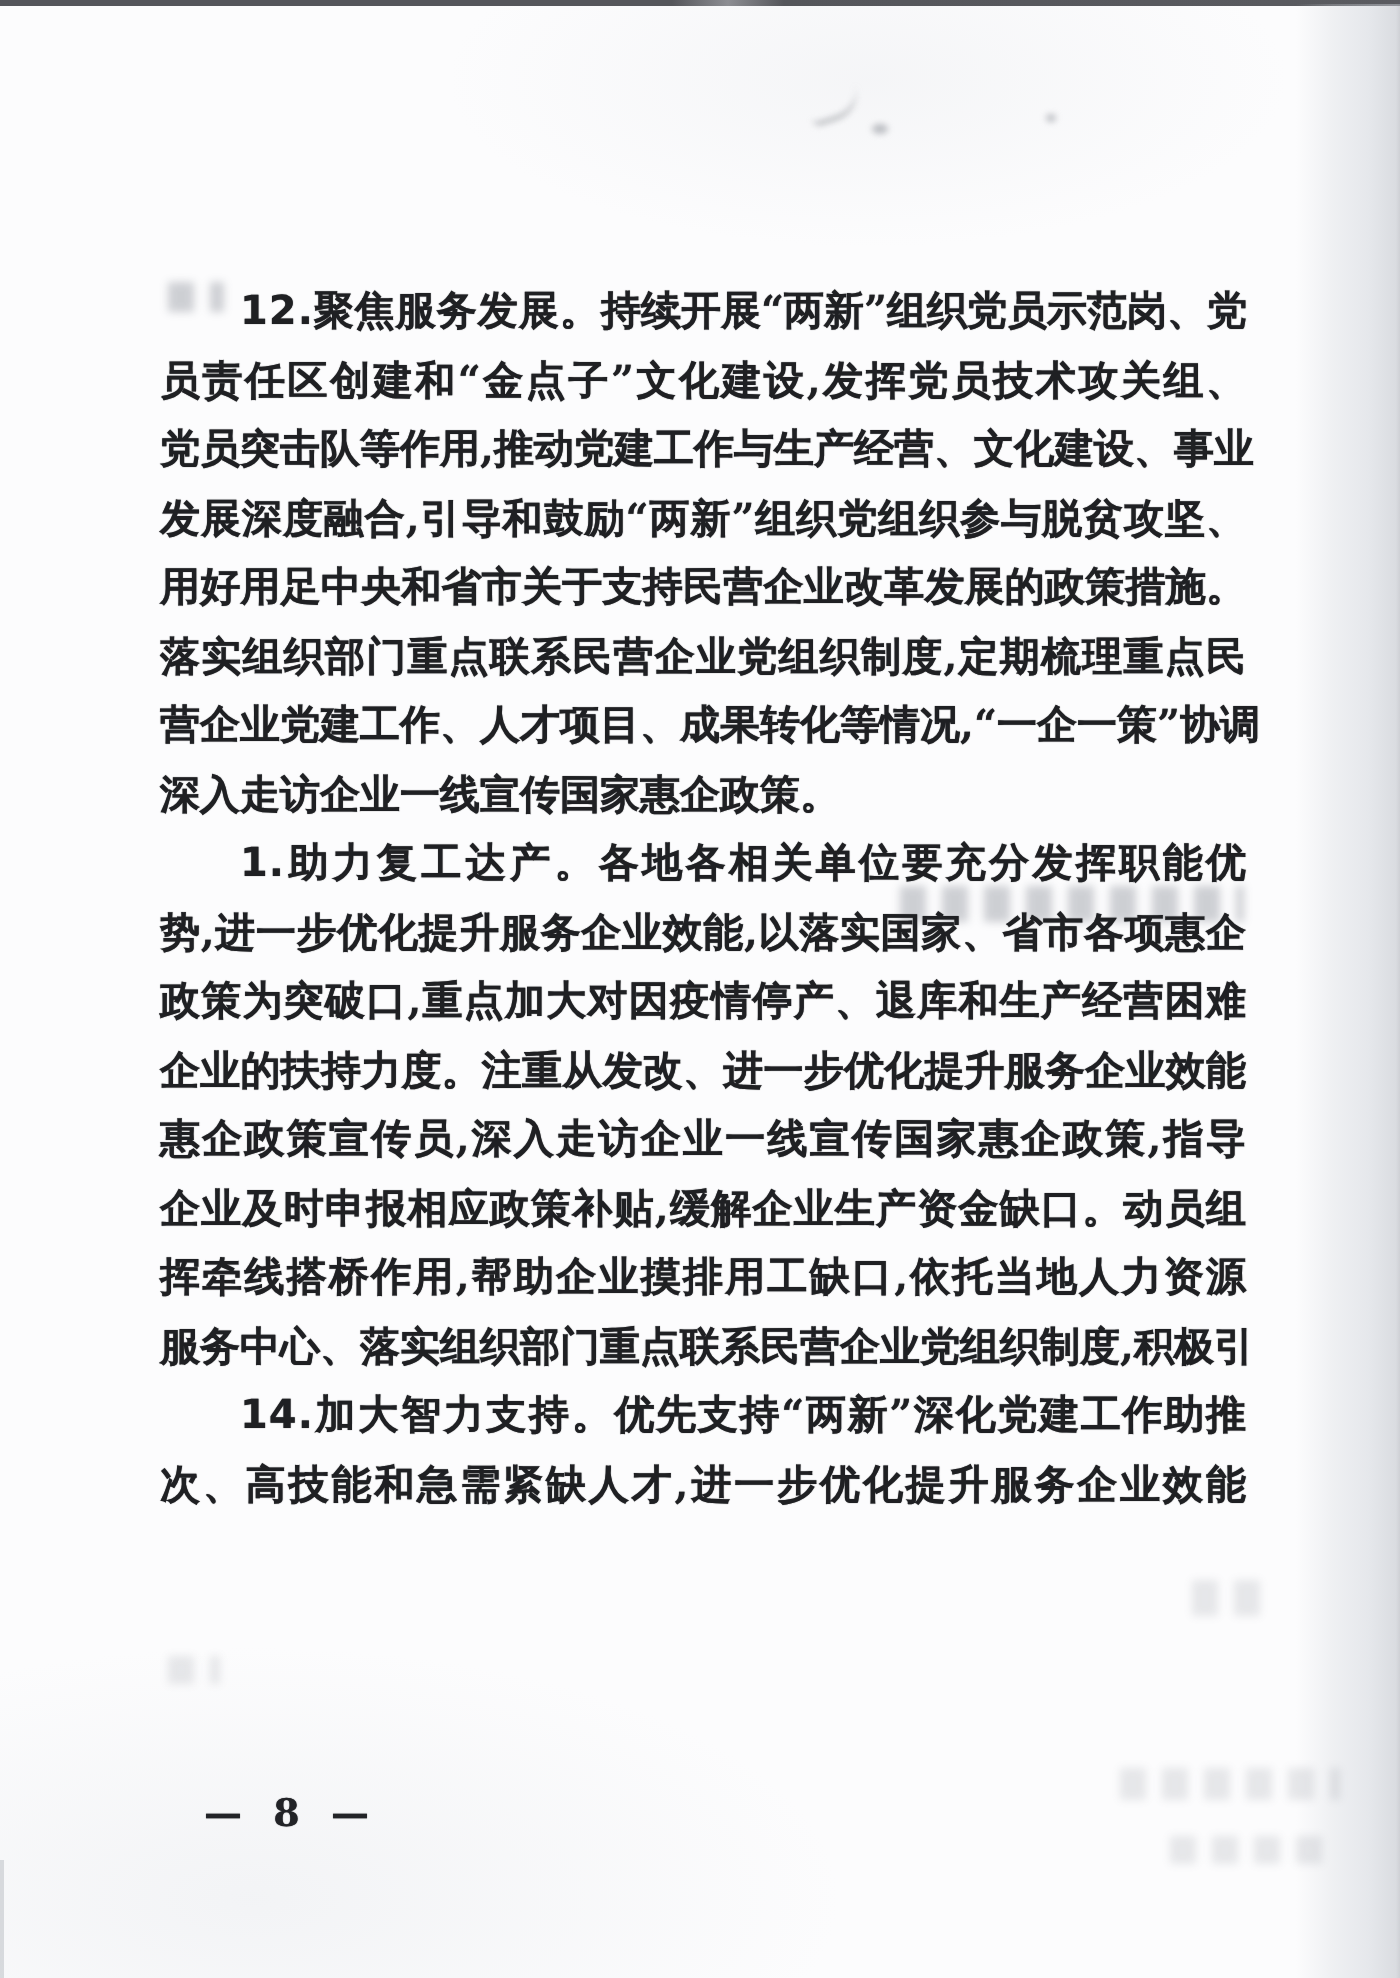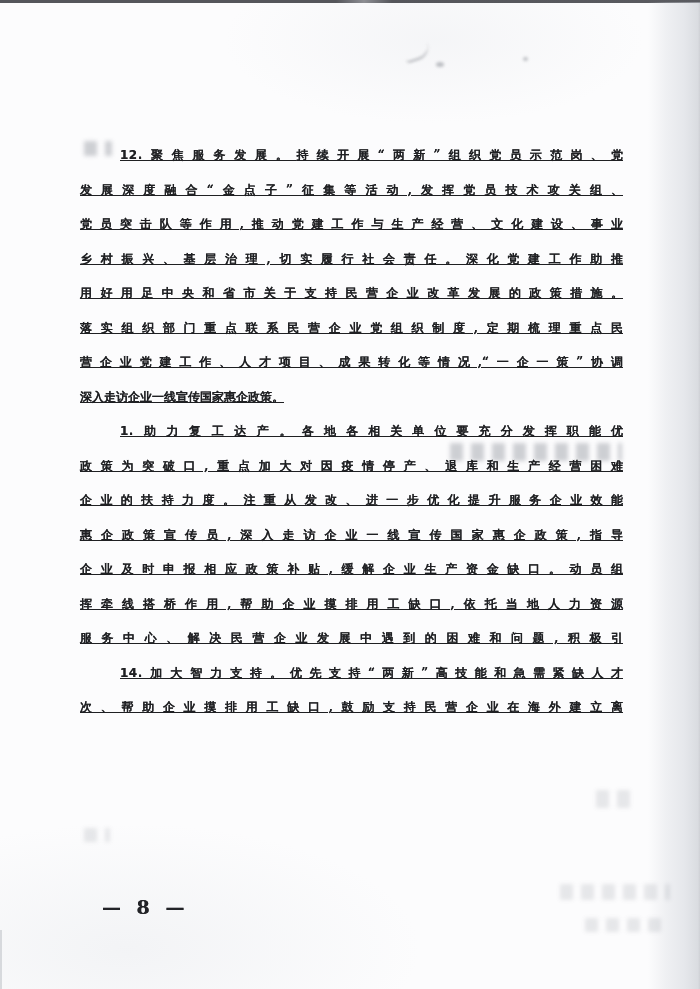--- a/index.html
+++ b/index.html
@@ -42,23 +42,22 @@
   .bleed{
     position:absolute;filter:blur(2px);opacity:.38;pointer-events:none;
     background:repeating-linear-gradient(90deg,
       rgba(110,115,126,.85) 0 13px, rgba(110,115,126,0) 13px 21px);
   }
   .bleed.light{opacity:.18;}
   
   .content{
     position:absolute;left:80px;top:138px;width:543px;
     color:#1f2023;
-    font-size:12px;font-weight:bold;
+    font-size:20px;font-weight:bold;
     text-shadow:0 0 .5px rgba(31,32,35,.8);
-    text-decoration:underline;
   }
   .line{
     height:34.5px;line-height:34.5px;white-space:nowrap;
     text-align:justify;text-align-last:justify;
     overflow:visible;
   }
   .line.indent{padding-left:40px;}
   .line.para-end{text-align-last:left;}
   .head{
     font-family:"DejaVu Sans","Liberation Sans",sans-serif;
@@ -86,41 +85,42 @@
   <div class="bleed" style="left:450px;top:443px;width:172px;height:18px;"></div>
   <div class="bleed light" style="left:84px;top:828px;width:26px;height:14px;"></div>
   <div class="bleed light" style="left:596px;top:790px;width:38px;height:18px;"></div>
   <div class="bleed light" style="left:560px;top:884px;width:110px;height:16px;"></div>
   <div class="bleed light" style="left:585px;top:918px;width:80px;height:14px;"></div>
 
   <div class="content">
 
     <div>
       <div class="line indent"><span class="head">12.聚焦服务发展。</span><span>持续开展“两新”组织党员示范岗、党</span></div>
-      <div class="line">发展深度融合“金点子”征集等活动,发挥党员技术攻关组、</div>
+      <div class="line">员责任区创建和“金点子”文化建设,发挥党员技术攻关组、</div>
       <div class="line">党员突击队等作用,推动党建工作与生产经营、文化建设、事业</div>
-      <div class="line">乡村振兴、基层治理,切实履行社会责任。深化党建工作助推</div>
+      <div class="line">发展深度融合,引导和鼓励“两新”组织党组织参与脱贫攻坚、</div>
       <div class="line">用好用足中央和省市关于支持民营企业改革发展的政策措施。</div>
       <div class="line">落实组织部门重点联系民营企业党组织制度,定期梳理重点民</div>
       <div class="line">营企业党建工作、人才项目、成果转化等情况,“一企一策”协调</div>
       <div class="line para-end">深入走访企业一线宣传国家惠企政策。</div>
     </div>
 
     <div>
       <div class="line indent"><span class="head">1.助力复工达产。</span><span>各地各相关单位要充分发挥职能优</span></div>
+      <div class="line">势,进一步优化提升服务企业效能,以落实国家、省市各项惠企</div>
       <div class="line">政策为突破口,重点加大对因疫情停产、退库和生产经营困难</div>
       <div class="line">企业的扶持力度。注重从发改、进一步优化提升服务企业效能</div>
       <div class="line">惠企政策宣传员,深入走访企业一线宣传国家惠企政策,指导</div>
       <div class="line">企业及时申报相应政策补贴,缓解企业生产资金缺口。动员组</div>
       <div class="line">挥牵线搭桥作用,帮助企业摸排用工缺口,依托当地人力资源</div>
-      <div class="line">服务中心、解决民营企业发展中遇到的困难和问题,积极引</div>
+      <div class="line">服务中心、落实组织部门重点联系民营企业党组织制度,积极引</div>
     </div>
 
     <div>
-      <div class="line indent"><span class="head">14.加大智力支持。</span><span>优先支持“两新”高技能和急需紧缺人才</span></div>
-      <div class="line">次、帮助企业摸排用工缺口,鼓励支持民营企业在海外建立离</div>
+      <div class="line indent"><span class="head">14.加大智力支持。</span><span>优先支持“两新”深化党建工作助推</span></div>
+      <div class="line">次、高技能和急需紧缺人才,进一步优化提升服务企业效能</div>
     </div>
 
   </div>
 
   <div class="page-number">— 8 —</div>
 
 </div>
 
 </body></html>

